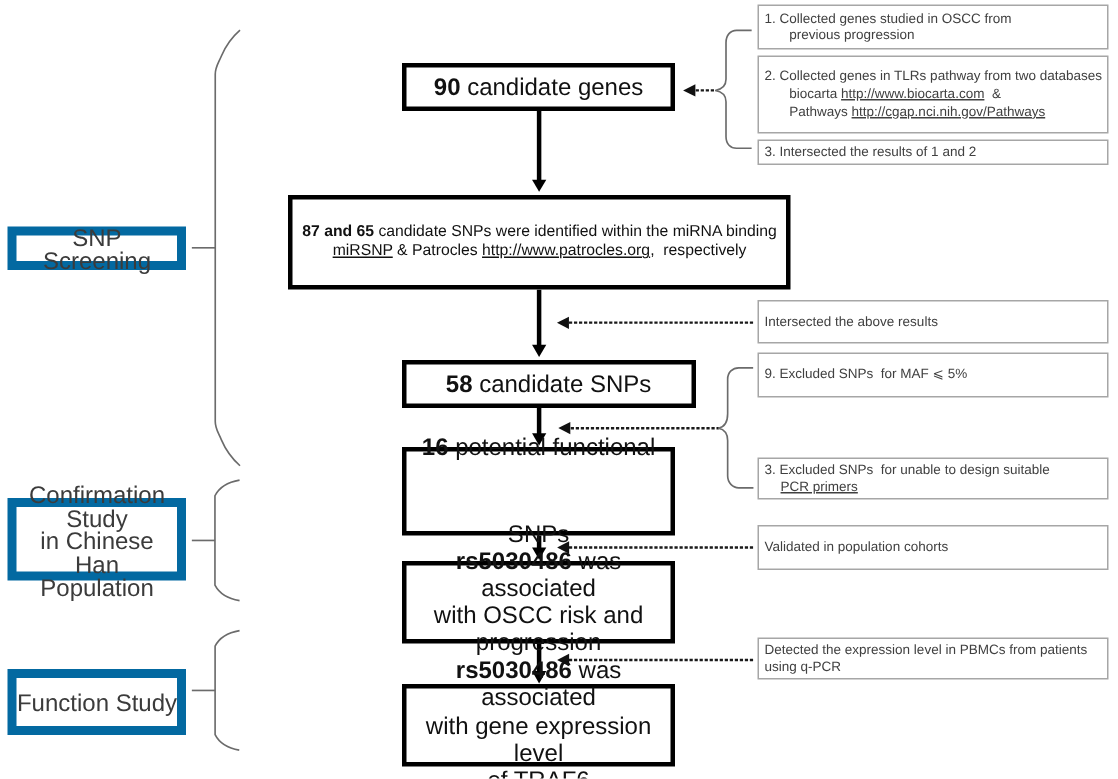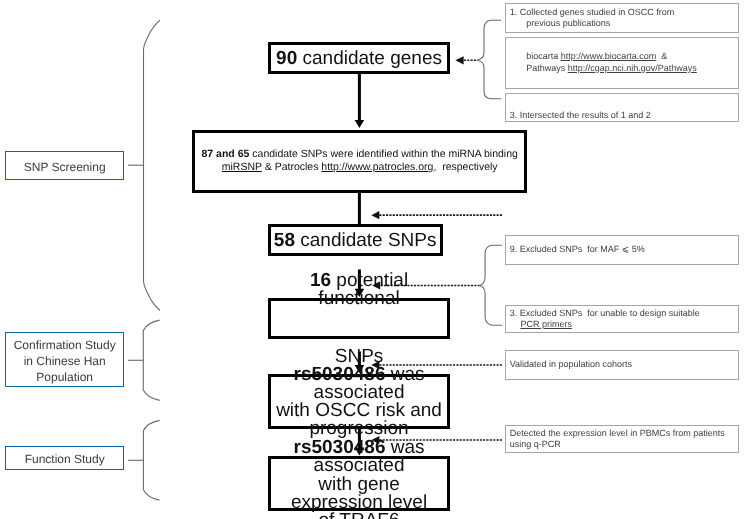--- a/index.html
+++ b/index.html
@@ -8,31 +8,31 @@
     font-family:"Liberation Sans",sans-serif;color:#3a3a3a;
     -webkit-font-smoothing:antialiased;
     text-rendering:geometricPrecision;
   }
   #stage{position:absolute;left:0;top:0;width:745px;height:519px;}
   svg#wires{position:absolute;left:0;top:0;width:745px;height:519px;}
 
   .node{position:absolute;box-sizing:border-box;display:flex;flex-direction:column;
         align-items:center;justify-content:center;text-align:center;}
 
-  .mainbox{border:3px solid #000;background:#fff;font-size:19px;line-height:18.1px;
+  .mainbox{border:3px solid #000;background:#fff;font-size:16px;line-height:18.1px;
            color:#111;letter-spacing:0px;}
   .mainbox > div{position:relative;top:1.1px;}
   .mainbox.small{font-size:10.5px;line-height:13.1px;}
   .mainbox.small > div{top:0px;}
   .mainbox.small > div{white-space:pre;}
   .sidebox{border:1px solid #a6a6a6;background:#fff;font-size:9px;line-height:11.6px;
            color:#404040;align-items:flex-start;justify-content:center;text-align:left;
            padding-left:4.2px;}
   .sidebox > div{white-space:pre;}
-  .labelbox{border:1px solid #0369a1;background:#fff;font-size:12px;line-height:15.65px;
+  .labelbox{border:6px solid #0369a1;background:#fff;font-size:16px;line-height:15.65px;
             color:#3b3b3b;}
   .labelbox > div{position:relative;top:2.2px;}
   .ind{padding-left:16.5px;}
   .ind2{padding-left:10.7px;text-decoration:underline;}
   b{font-weight:bold;}
   .u{text-decoration:underline;text-underline-offset:1px;text-align:right;}
 </style>
 </head>
 <body>
 
@@ -83,47 +83,51 @@
 </svg>
 
 <div id="stage">
     <div class="node mainbox" style="left: 267.7px; top: 41.7px; width: 182.7px; height: 32.6px;">
       <div><b>90</b><span> candidate genes</span></div>
     </div>
     <div class="node mainbox small" style="left: 192px; top: 129.9px; width: 335.4px; height: 63.2px;">
       <div><b>87 and 65</b><span> candidate SNPs were identified within the miRNA binding</span></div>
       <div><span class="u">miRSNP</span><span> &amp; Patrocles </span><span class="u">http://www.patrocles.org</span><span>,  respectively</span></div>
     </div>
-    <div class="node mainbox" style="left: 267.7px; top: 224px; width: 175px; height: 32px;">
+    <div class="node mainbox" style="left: 267.7px; top: 240px; width: 196px; height: 32px;">
       <div><b>58</b><span> candidate SNPs</span></div>
     </div>
-    <div class="node mainbox" style="left: 267.7px; top: 297.8px; width: 182.7px; height: 41px; gap: 40px;">
+    <div class="node mainbox" style="left: 267.7px; top: 297.8px; width: 182.7px; height: 59px; gap: 40px;">
       <div><b>16</b><span>  potential functional</span></div>
       <div><span>SNPs</span></div>
     </div>
     <div class="node mainbox" style="left: 267.7px; top: 373.8px; width: 182.7px; height: 54.9px;">
       <div><b>rs5030486</b><span> was associated</span></div>
       <div><span>with OSCC risk and</span></div>
       <div><span>progression</span></div>
     </div>
     <div class="node mainbox" style="left: 267.7px; top: 456px; width: 182.7px; height: 54.9px;">
       <div><b>rs5030486</b><span> was associated</span></div>
       <div><span>with gene expression level</span></div>
       <div><span>of TRAF6</span></div>
     </div>
     <div class="node sidebox" style="left: 504.5px; top: 3.3px; width: 234.6px; height: 29.7px;">
       <div><span>1. Collected genes studied in OSCC from</span></div>
-      <div class="ind"><span>previous publications</span></div>
+      <div class="ind"><span>previous progression</span></div>
     </div>
     <div class="node sidebox" style="left: 504.5px; top: 36.5px; width: 234.6px; height: 52.6px;">
+      <div><span>2. Collected genes in TLRs pathway from two databases</span></div>
       <div class="ind"><span>biocarta </span><span class="u">http://www.biocarta.com</span><span>  &amp;</span></div>
       <div class="ind"><span>Pathways </span><span class="u">http://cgap.nci.nih.gov/Pathways</span></div>
     </div>
-    <div class="node sidebox" style="left: 504.5px; top: 93.1px; width: 234.6px; height: 29px; justify-content: flex-end;">
+    <div class="node sidebox" style="left: 504.5px; top: 93.1px; width: 234.6px; height: 17px;">
       <div><span>3. Intersected the results of 1 and 2</span></div>
+    </div>
+    <div class="node sidebox" style="left: 504.5px; top: 200.4px; width: 234.6px; height: 28.9px;">
+      <div><span>Intersected the above results</span></div>
     </div>
     <div class="node sidebox" style="left: 504.5px; top: 235.3px; width: 234.6px; height: 29.8px;">
       <div><span>9. Excluded SNPs  for MAF ⩽ 5%</span></div>
     </div>
     <div class="node sidebox" style="left: 504.5px; top: 305.3px; width: 234.6px; height: 27.8px;">
       <div><span>3. Excluded SNPs  for unable to design suitable</span></div>
       <div class="ind2"><span>PCR primers</span></div>
     </div>
     <div class="node sidebox" style="left: 504.5px; top: 350.4px; width: 234.6px; height: 29.4px;">
       <div><span>Validated in population cohorts</span></div>
@@ -133,16 +137,16 @@
       <div><span>using q-PCR</span></div>
     </div>
     <div class="node labelbox" style="left: 5px; top: 150.6px; width: 119.3px; height: 29.2px;">
       <div>SNP Screening</div>
     </div>
     <div class="node labelbox" style="left: 5.1px; top: 332.4px; width: 119.2px; height: 54.8px; text-align: center;">
       <div>Confirmation Study</div>
       <div>in Chinese Han</div>
       <div>Population</div>
     </div>
-    <div class="node labelbox" style="left: 5px; top: 445.8px; width: 119.3px; height: 24px;">
+    <div class="node labelbox" style="left: 5px; top: 445.8px; width: 119.3px; height: 44px;">
       <div>Function Study</div>
     </div>
   </div>
 
 </body></html>

